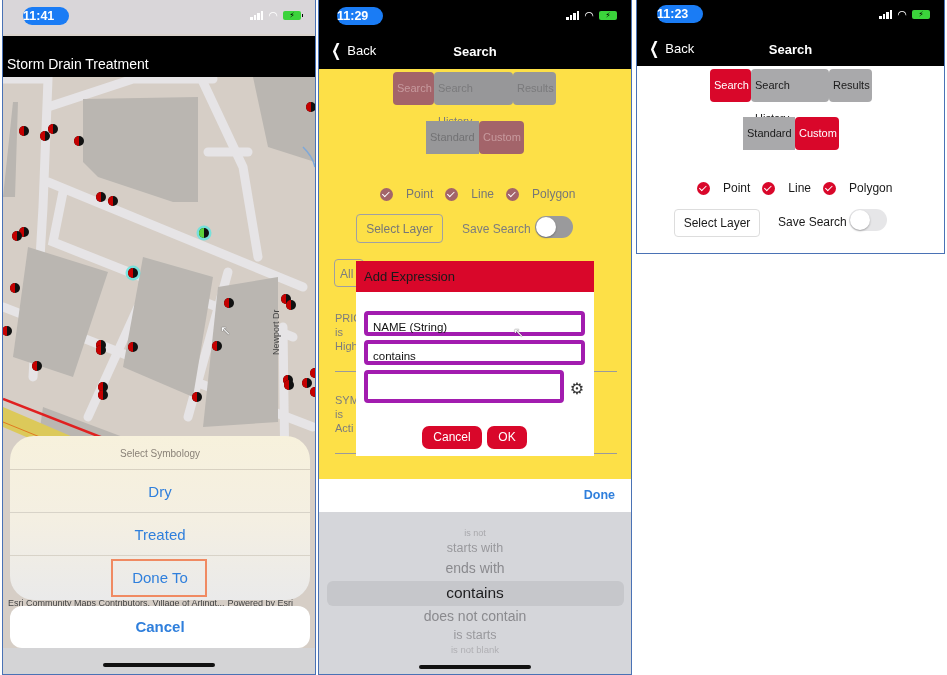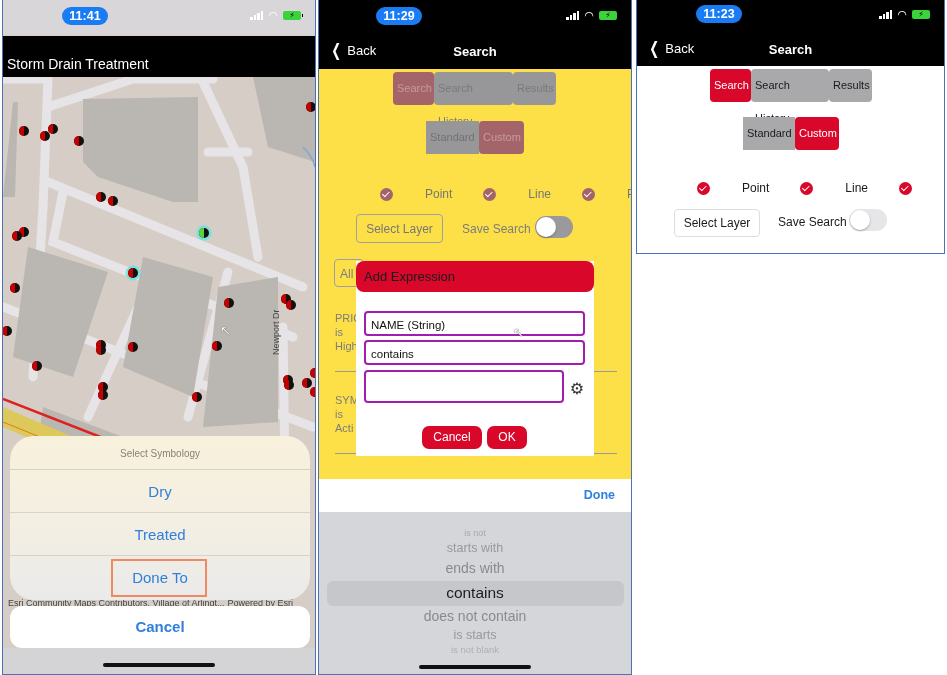--- a/index.html
+++ b/index.html
@@ -4,21 +4,21 @@
 <style>
 *{box-sizing:border-box;margin:0;padding:0;}
 body{width:947px;height:675px;background:#fff;position:relative;overflow:hidden;font-family:"Liberation Sans","DejaVu Sans",sans-serif;}
 .phone{position:absolute;overflow:hidden;}
 #p1{left:2px;top:0;width:314px;height:675px;border:1px solid #4a72b5;border-top:none;background:#d9d3cd;}
 #p2{left:318px;top:0;width:314px;height:675px;border:1px solid #4a72b5;border-top:none;background:#fde047;}
 #p3{left:636px;top:0;width:309px;height:254px;border:1px solid #4a72b5;border-top:none;background:#fff;}
 
 
 .status{position:absolute;left:0;top:0;width:100%;height:34px;}
-.time-pill{position:absolute;top:7px;height:18px;width:46px;border-radius:10px;background:#1a7cf5;color:#fff;font-size:12.5px;font-weight:bold;text-align:center;line-height:18px;margin-left:39px;}
+.time-pill{position:absolute;top:7px;height:18px;width:46px;border-radius:10px;background:#1a7cf5;color:#fff;font-size:12.5px;font-weight:bold;line-height:18px;}
 .status-icons{position:absolute;top:10px;right:14px;display:flex;align-items:center;gap:5px;}
 .sig{display:flex;align-items:flex-end;gap:1px;height:10px;}
 .sig span{display:block;width:2.5px;background:currentColor;}
 .wifi{font-size:11px;line-height:10px;}
 .batt{width:18px;height:9px;border-radius:2px;background:#3bd33b;position:relative;font-size:8px;line-height:9px;text-align:center;color:#000;}
 .batt:after{content:"";position:absolute;right:-2px;top:3px;width:1.5px;height:3px;background:currentColor;}
 
 
 #p1 .status{background:#d9d6d9;color:#fff;}
 #p1 .time-pill{left:20px;}
@@ -38,35 +38,35 @@
 
 
 #p2 .status{background:#000;color:#fff;}
 #p2 .time-pill{left:18px;}
 .navbar{position:absolute;top:34px;left:0;width:100%;height:35px;background:#000;color:#fff;}
 .back{position:absolute;left:10px;top:9px;font-size:13px;display:flex;align-items:center;gap:4px;}
 .back .chev{font-size:17px;line-height:14px;transform:scaleX(.7);}
 .nav-title{position:absolute;left:0;width:100%;text-align:center;top:10px;font-size:13px;font-weight:bold;}
 .seg{position:absolute;display:flex;}
 .seg div{height:33px;line-height:33px;font-size:11px;padding:0 4px;border-radius:4px;}
-.cb-row{position:absolute;display:flex;align-items:center;font-size:12px;gap:19px;}
+.cb-row{position:absolute;display:flex;align-items:center;font-size:12px;}
 .cb{width:13px;height:13px;border-radius:50%;display:inline-block;position:relative;margin:0 13px 0 0;}
 .cb:after{content:"";position:absolute;left:4px;top:2.5px;width:3px;height:5.5px;border:solid #fff;border-width:0 1.5px 1.5px 0;transform:rotate(45deg);}
 .cb-label{margin-right:12px;}
 .select-layer{position:absolute;border:1px solid #ddd;border-radius:4px;font-size:12px;text-align:center;}
 .toggle{position:absolute;width:38px;height:22px;border-radius:11px;}
 .toggle:after{content:"";position:absolute;left:1px;top:1px;width:20px;height:20px;border-radius:50%;background:#fff;box-shadow:0 1px 2px rgba(0,0,0,.3);}
 
 .dim-overlay{position:absolute;top:69px;left:0;width:100%;height:410px;}
 .bg-text{position:absolute;font-size:11px;color:#7c7c7e;line-height:14px;}
 .divider{position:absolute;height:1px;background:#9a9a9c;}
 
 .dialog{position:absolute;left:37px;top:261px;width:238px;height:195px;background:#fff;}
-.dialog-head{height:31px;background:#d9072a;color:#1a1a1a;font-size:13px;line-height:31px;padding-left:8px;border-radius:8px;}
-.dialog-field{position:absolute;left:8px;width:221px;height:25px;border:2px solid #a21caf;border-radius:4px;font-size:11.5px;line-height:24px;padding-left:5px;color:#111;}
+.dialog-head{height:31px;background:#d9072a;color:#1a1a1a;font-size:13px;line-height:31px;padding-left:8px;}
+.dialog-field{position:absolute;left:8px;width:221px;height:25px;border:4px solid #a21caf;border-radius:4px;font-size:11.5px;line-height:24px;padding-left:5px;color:#111;}
 .gear{position:absolute;right:10px;top:118px;font-size:16px;color:#333;}
 .dbtn{position:absolute;top:165px;height:23px;border-radius:7px;background:#d9072a;color:#fff;font-size:12px;text-align:center;line-height:23px;}
 
 .picker-bar{position:absolute;left:0;top:479px;width:100%;height:33px;background:#fff;}
 .done{position:absolute;right:16px;top:9px;color:#2f7fdc;font-size:12.5px;font-weight:bold;}
 .picker{position:absolute;left:0;top:512px;width:100%;height:163px;background:#d5d6da;}
 .picker-sel{position:absolute;left:8px;top:69px;width:297px;height:25px;border-radius:6px;background:#c6c7cb;}
 .pick{position:absolute;left:0;width:100%;text-align:center;color:#8a8a8e;}
 
 

